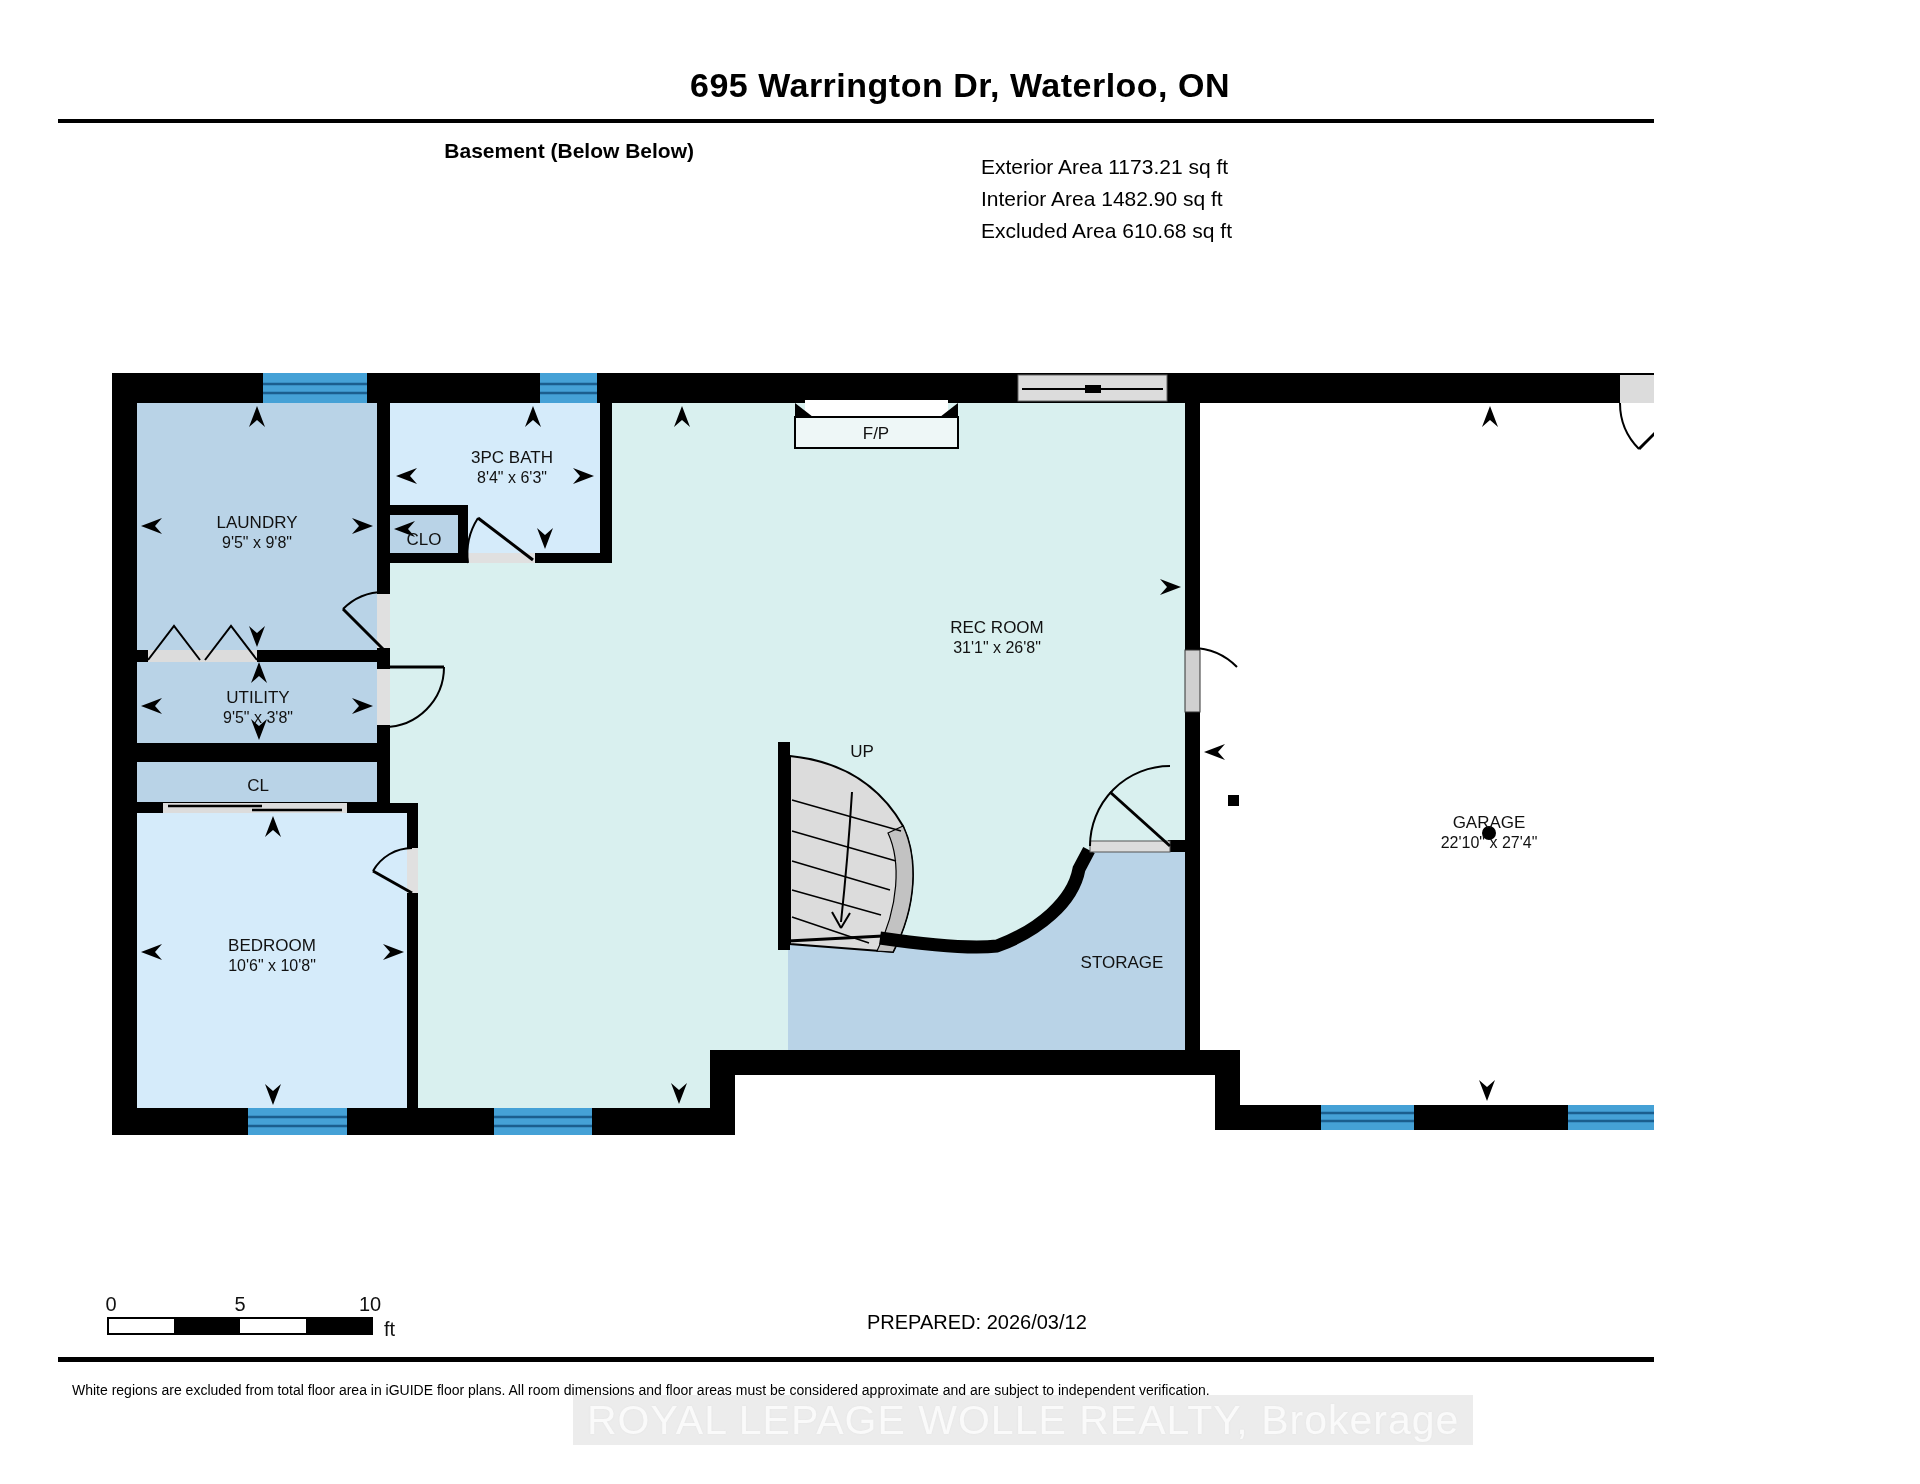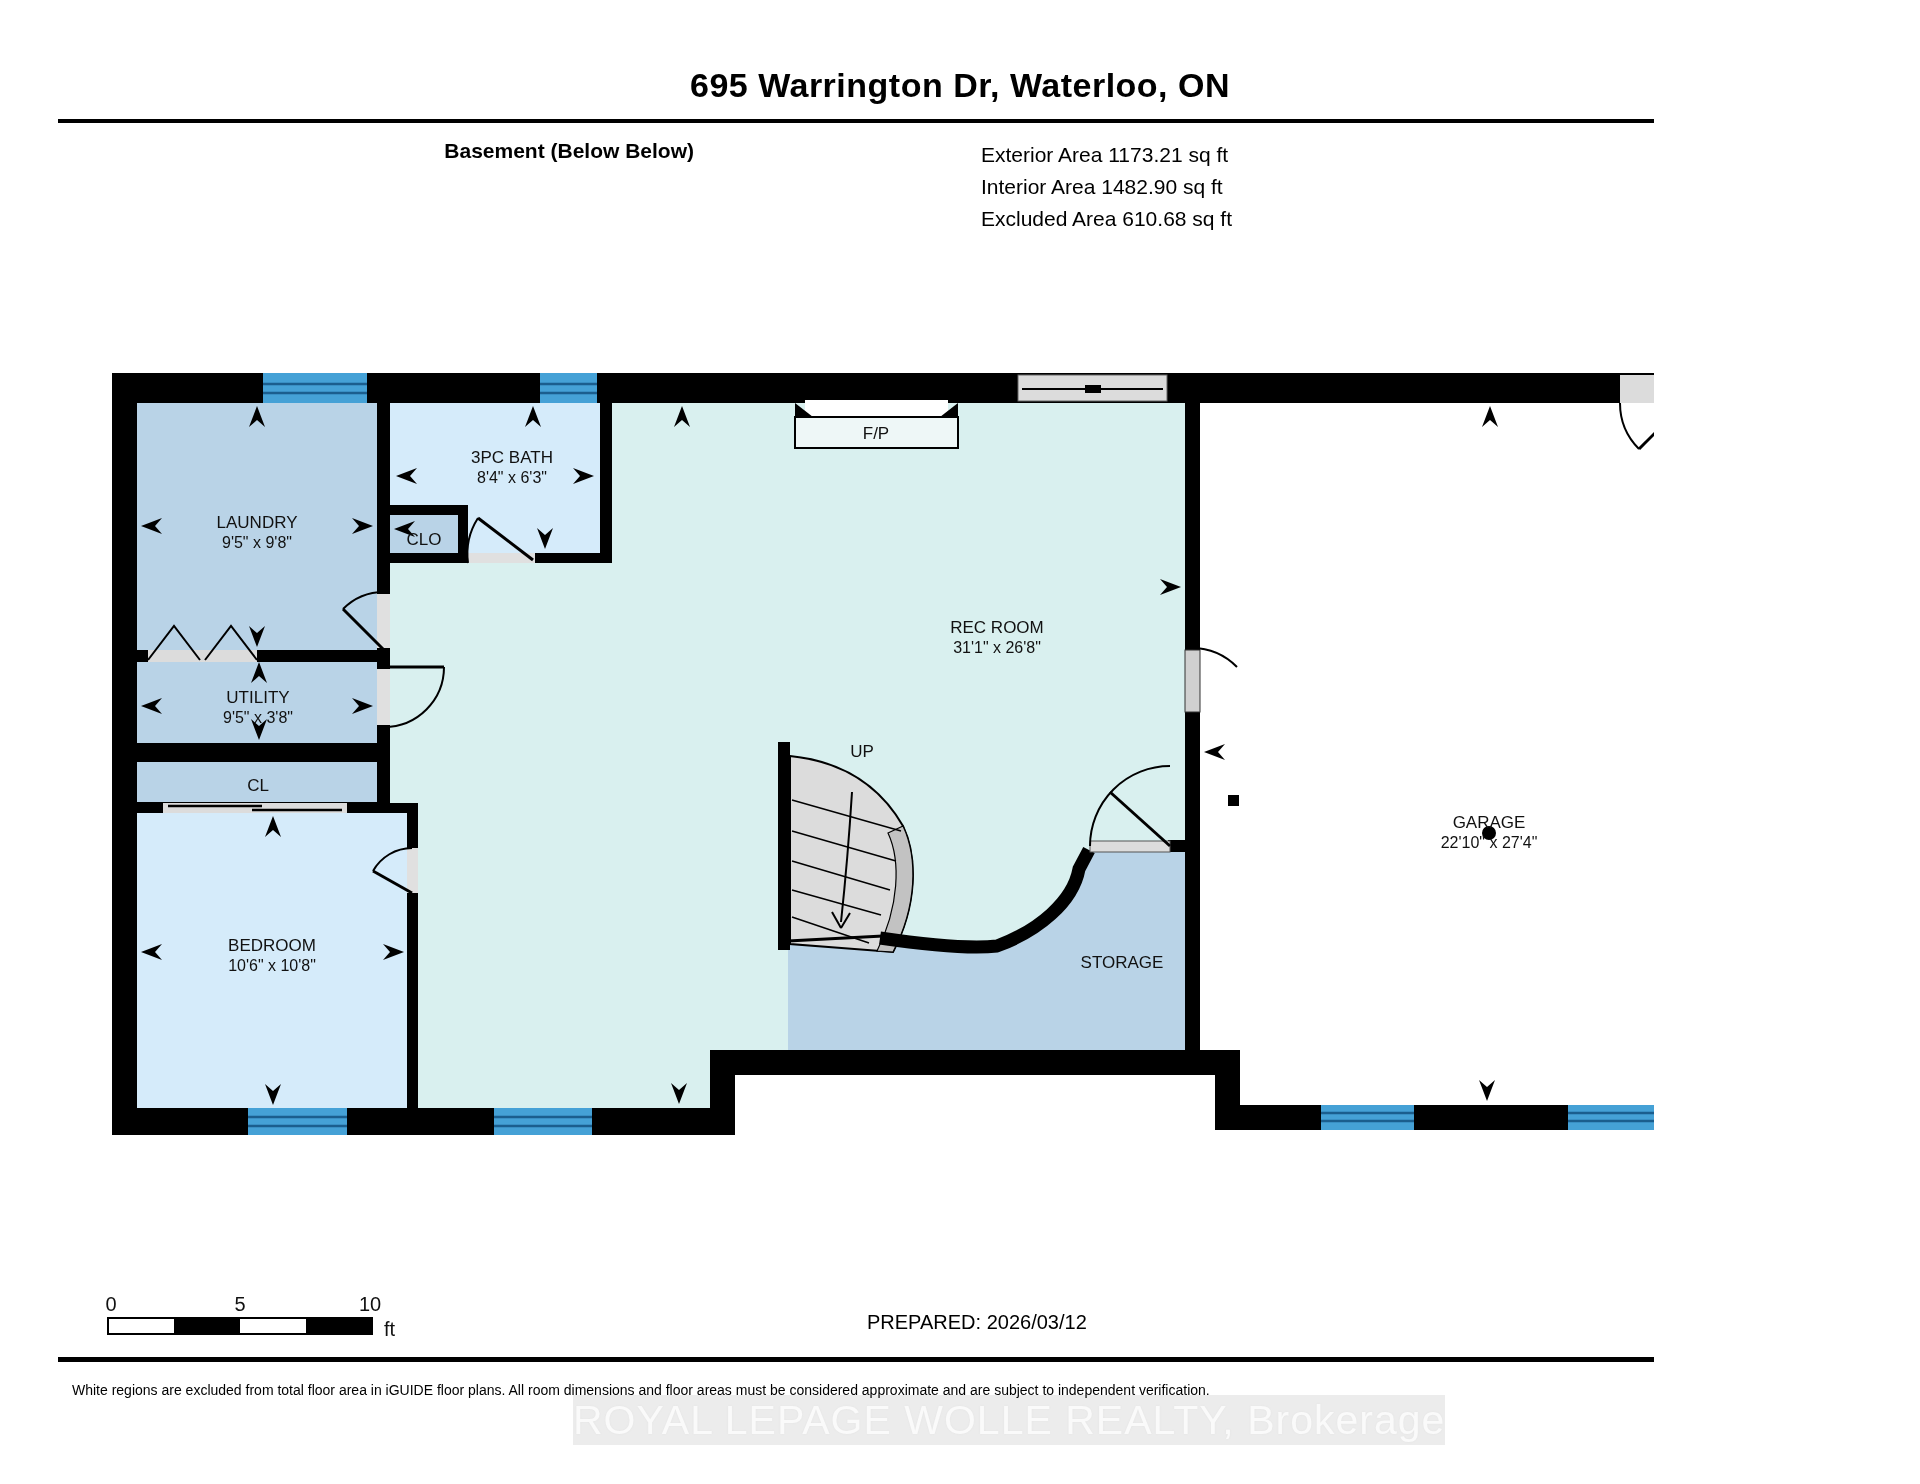--- a/index.html
+++ b/index.html
@@ -4,23 +4,23 @@
 <style>
   * { margin:0; padding:0; box-sizing:border-box; }
   html,body { width:1920px; height:1484px; background:#fff; font-family:"Liberation Sans", sans-serif; }
   #page { position:relative; width:1654px; height:1484px; background:#fff; overflow:hidden; }
   .abs { position:absolute; }
   #title { top:66px; left:0; width:1920px; text-align:center; font-size:34px; font-weight:bold; color:#000; letter-spacing:0.5px; }
   .rule { background:#000; }
   #rule-top { left:58px; top:119px; width:1794px; height:4px; }
   #rule-bottom { left:58px; top:1357px; width:1794px; height:5px; }
   #floor-label { top:139px; right:960px; font-size:21px; font-weight:bold; color:#000; white-space:nowrap; }
-  #area-lines { top:139px; left:981px; font-size:21px; color:#000; line-height:32px; white-space:nowrap; }
+  #area-lines { top:151px; left:981px; font-size:21px; color:#000; line-height:32px; white-space:nowrap; }
   #prepared { left:867px; top:1311px; font-size:20px; color:#000; }
-  #watermark { left:573px; top:1395px; height:50px; line-height:50px; padding:0 0; background:#ececec; color:#fafafa; font-size:41px; letter-spacing:1px; white-space:nowrap; text-shadow:0 0 2px #e2e2e2; }
+  #watermark { left:573px; top:1395px; height:50px; line-height:50px; padding:0 14px; background:#ececec; color:#fafafa; font-size:41px; letter-spacing:1px; white-space:nowrap; text-shadow:0 0 2px #e2e2e2; }
   #disclaimer { left:72px; top:1382px; font-size:14px; color:#000; white-space:nowrap; }
   svg text { font-family:"Liberation Sans", sans-serif; fill:#111; }
   .room-label { font-size:17px; }
   .dim-label { font-size:16px; }
   .tick-label { font-size:20px; }
 </style>
 </head>
 <body>
 
 <div id="page">

